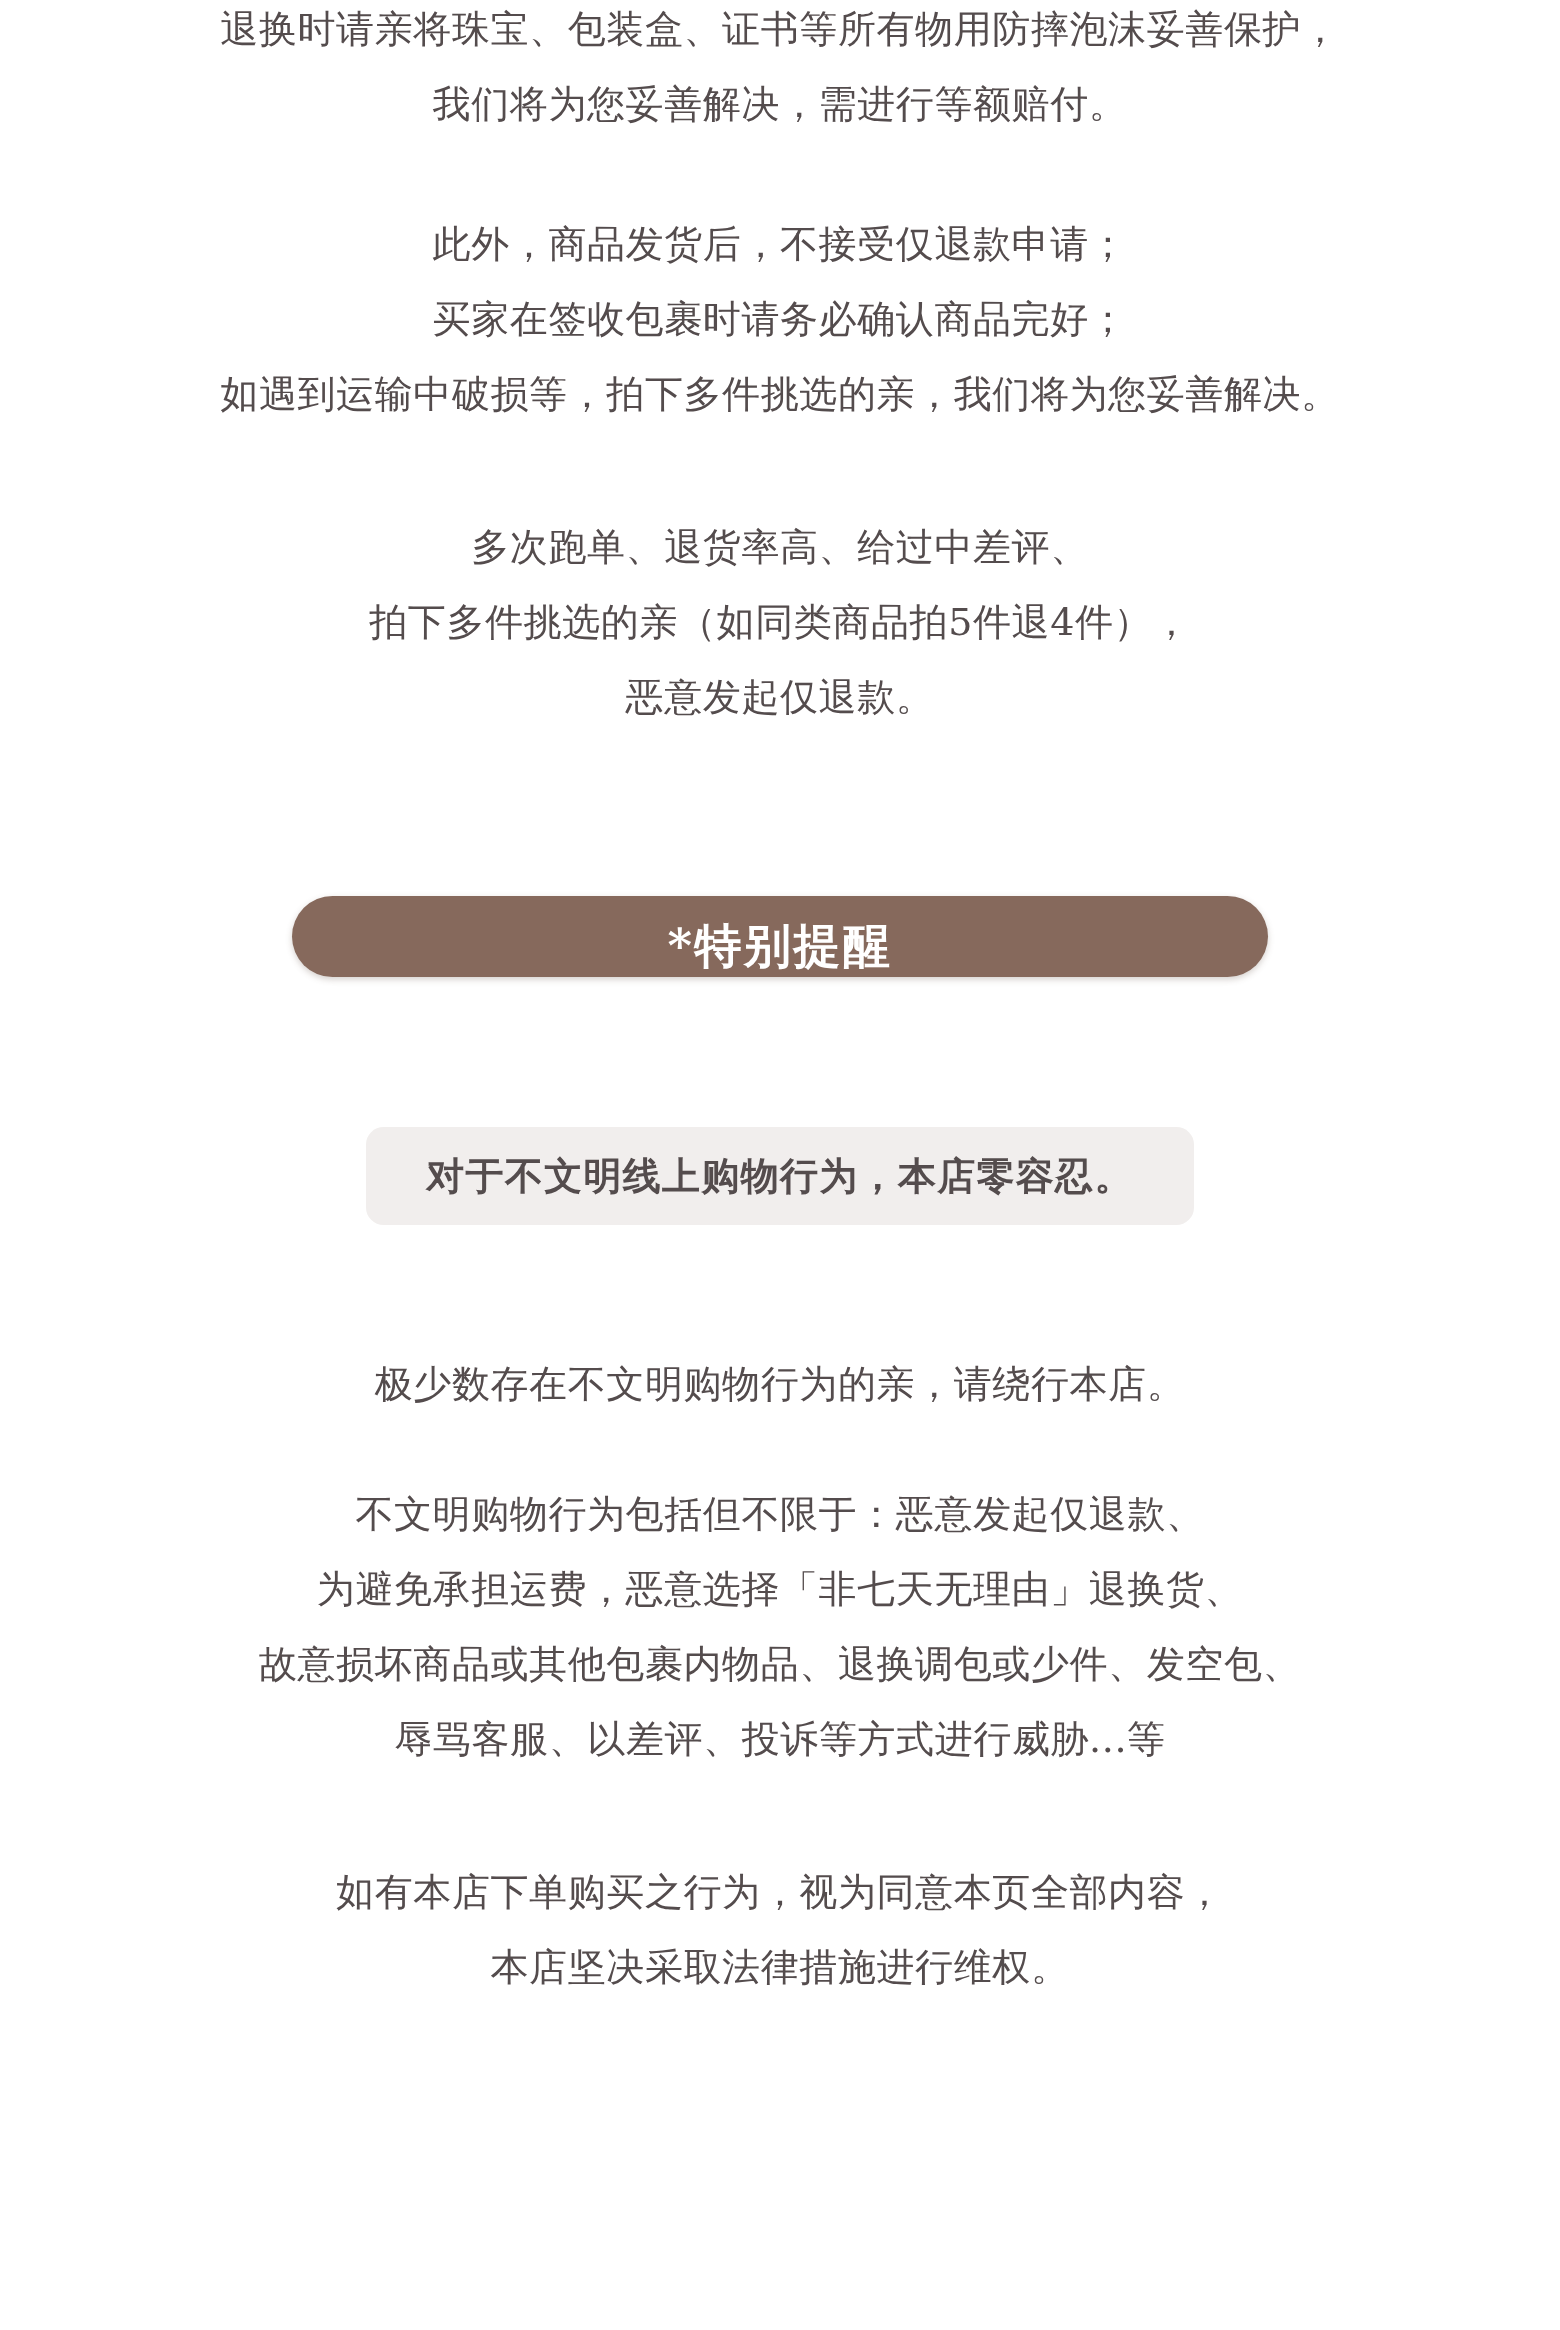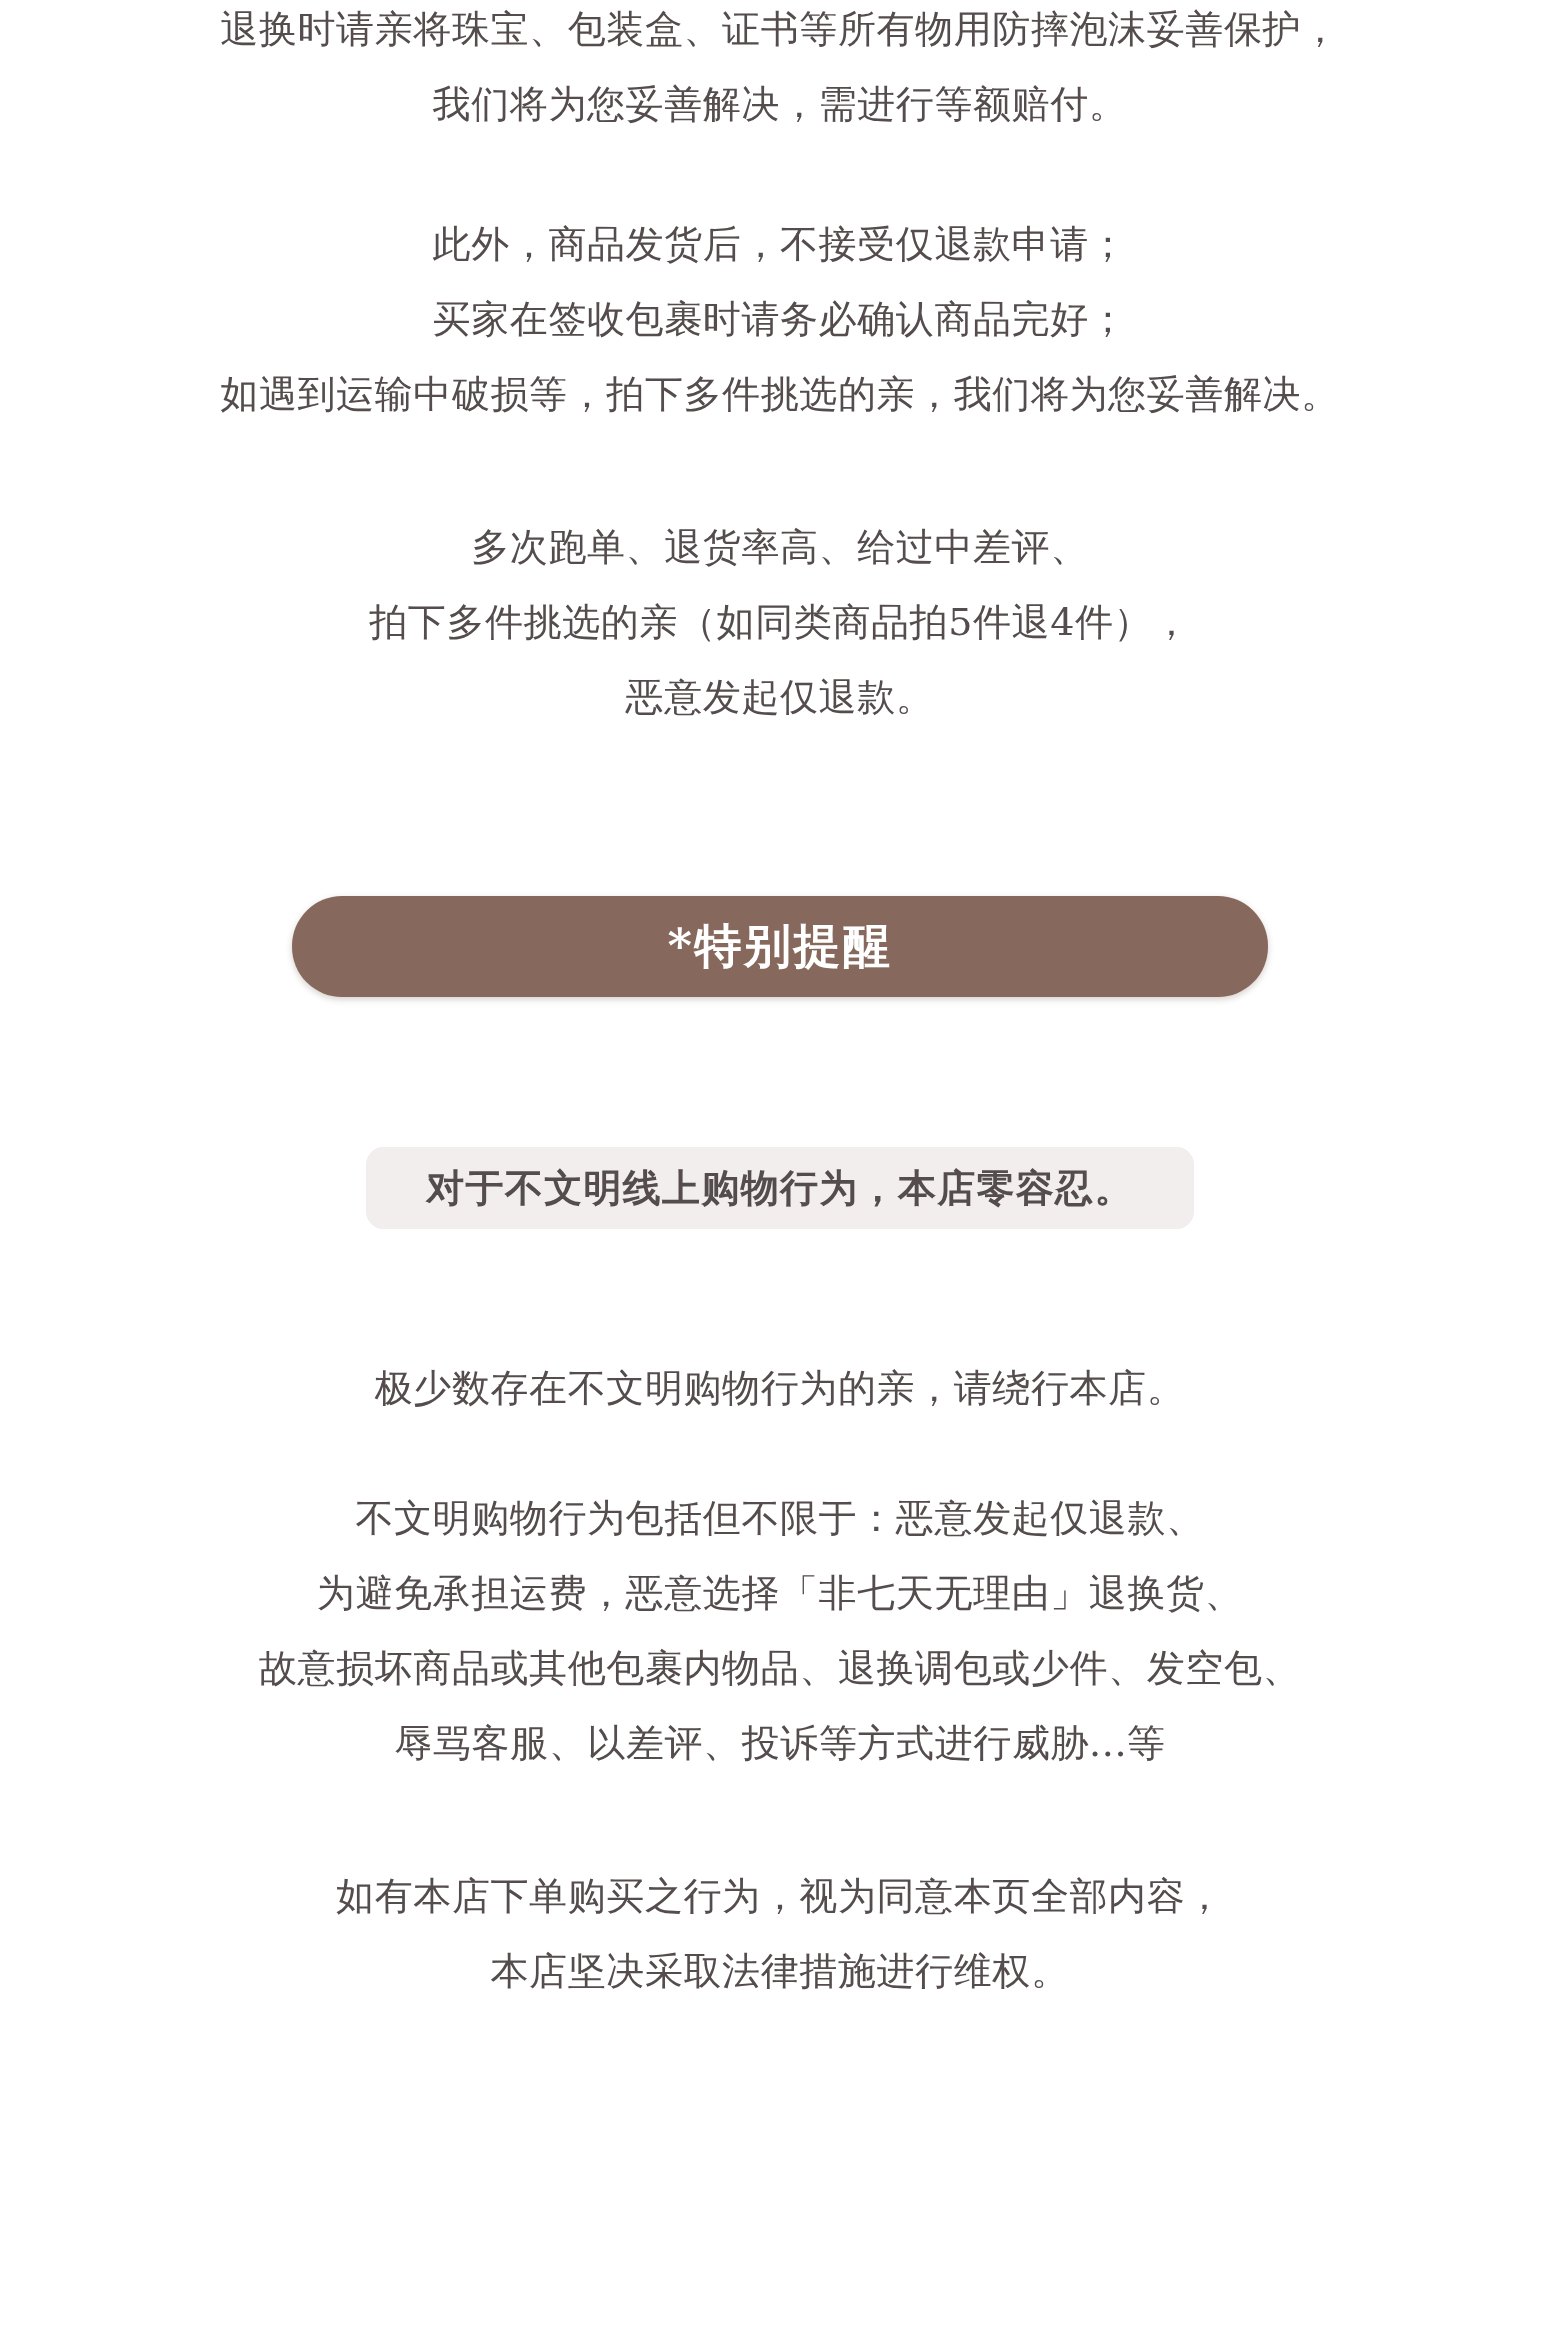--- a/index.html
+++ b/index.html
@@ -21,37 +21,37 @@
     white-space: nowrap;
     letter-spacing: 0.6px;
   }
   section { margin: 0; }
   #p1 { margin-top: -8.2px; }
   #p2 { margin-top: 65px; }
   #p3 { margin-top: 78px; }
   .badge {
     margin: 161px auto 0 auto;
     width: 976px;
-    height: 101px;
+    height: 81px;
     border-radius: 50px;
     background: #86695c;
     box-shadow: 0 2.5px 6.3px rgba(90, 70, 60, 0.25);
     color: #ffffff;
     font-size: 47px;
     font-weight: bold;
     text-align: center;
     line-height: 99px;
     letter-spacing: 2.5px;
   }
   .highlight-row { margin-top: 150px; text-align: center; }
   .highlight {
     display: inline-block;
     height: 82px;
     line-height: 82px;
-    padding: 0 60px;
+    padding: 8px 60px;
     border-radius: 17.6px;
     background: #f1eeed;
     font-size: 38px;
     font-weight: 600;
     letter-spacing: 1.3px;
     white-space: nowrap;
   }
   #p4 { margin-top: 122px; font-family: Liberation Serif, serif; }
   #p5 { margin-top: 55px; }
   #p6 { margin-top: 78px; }

